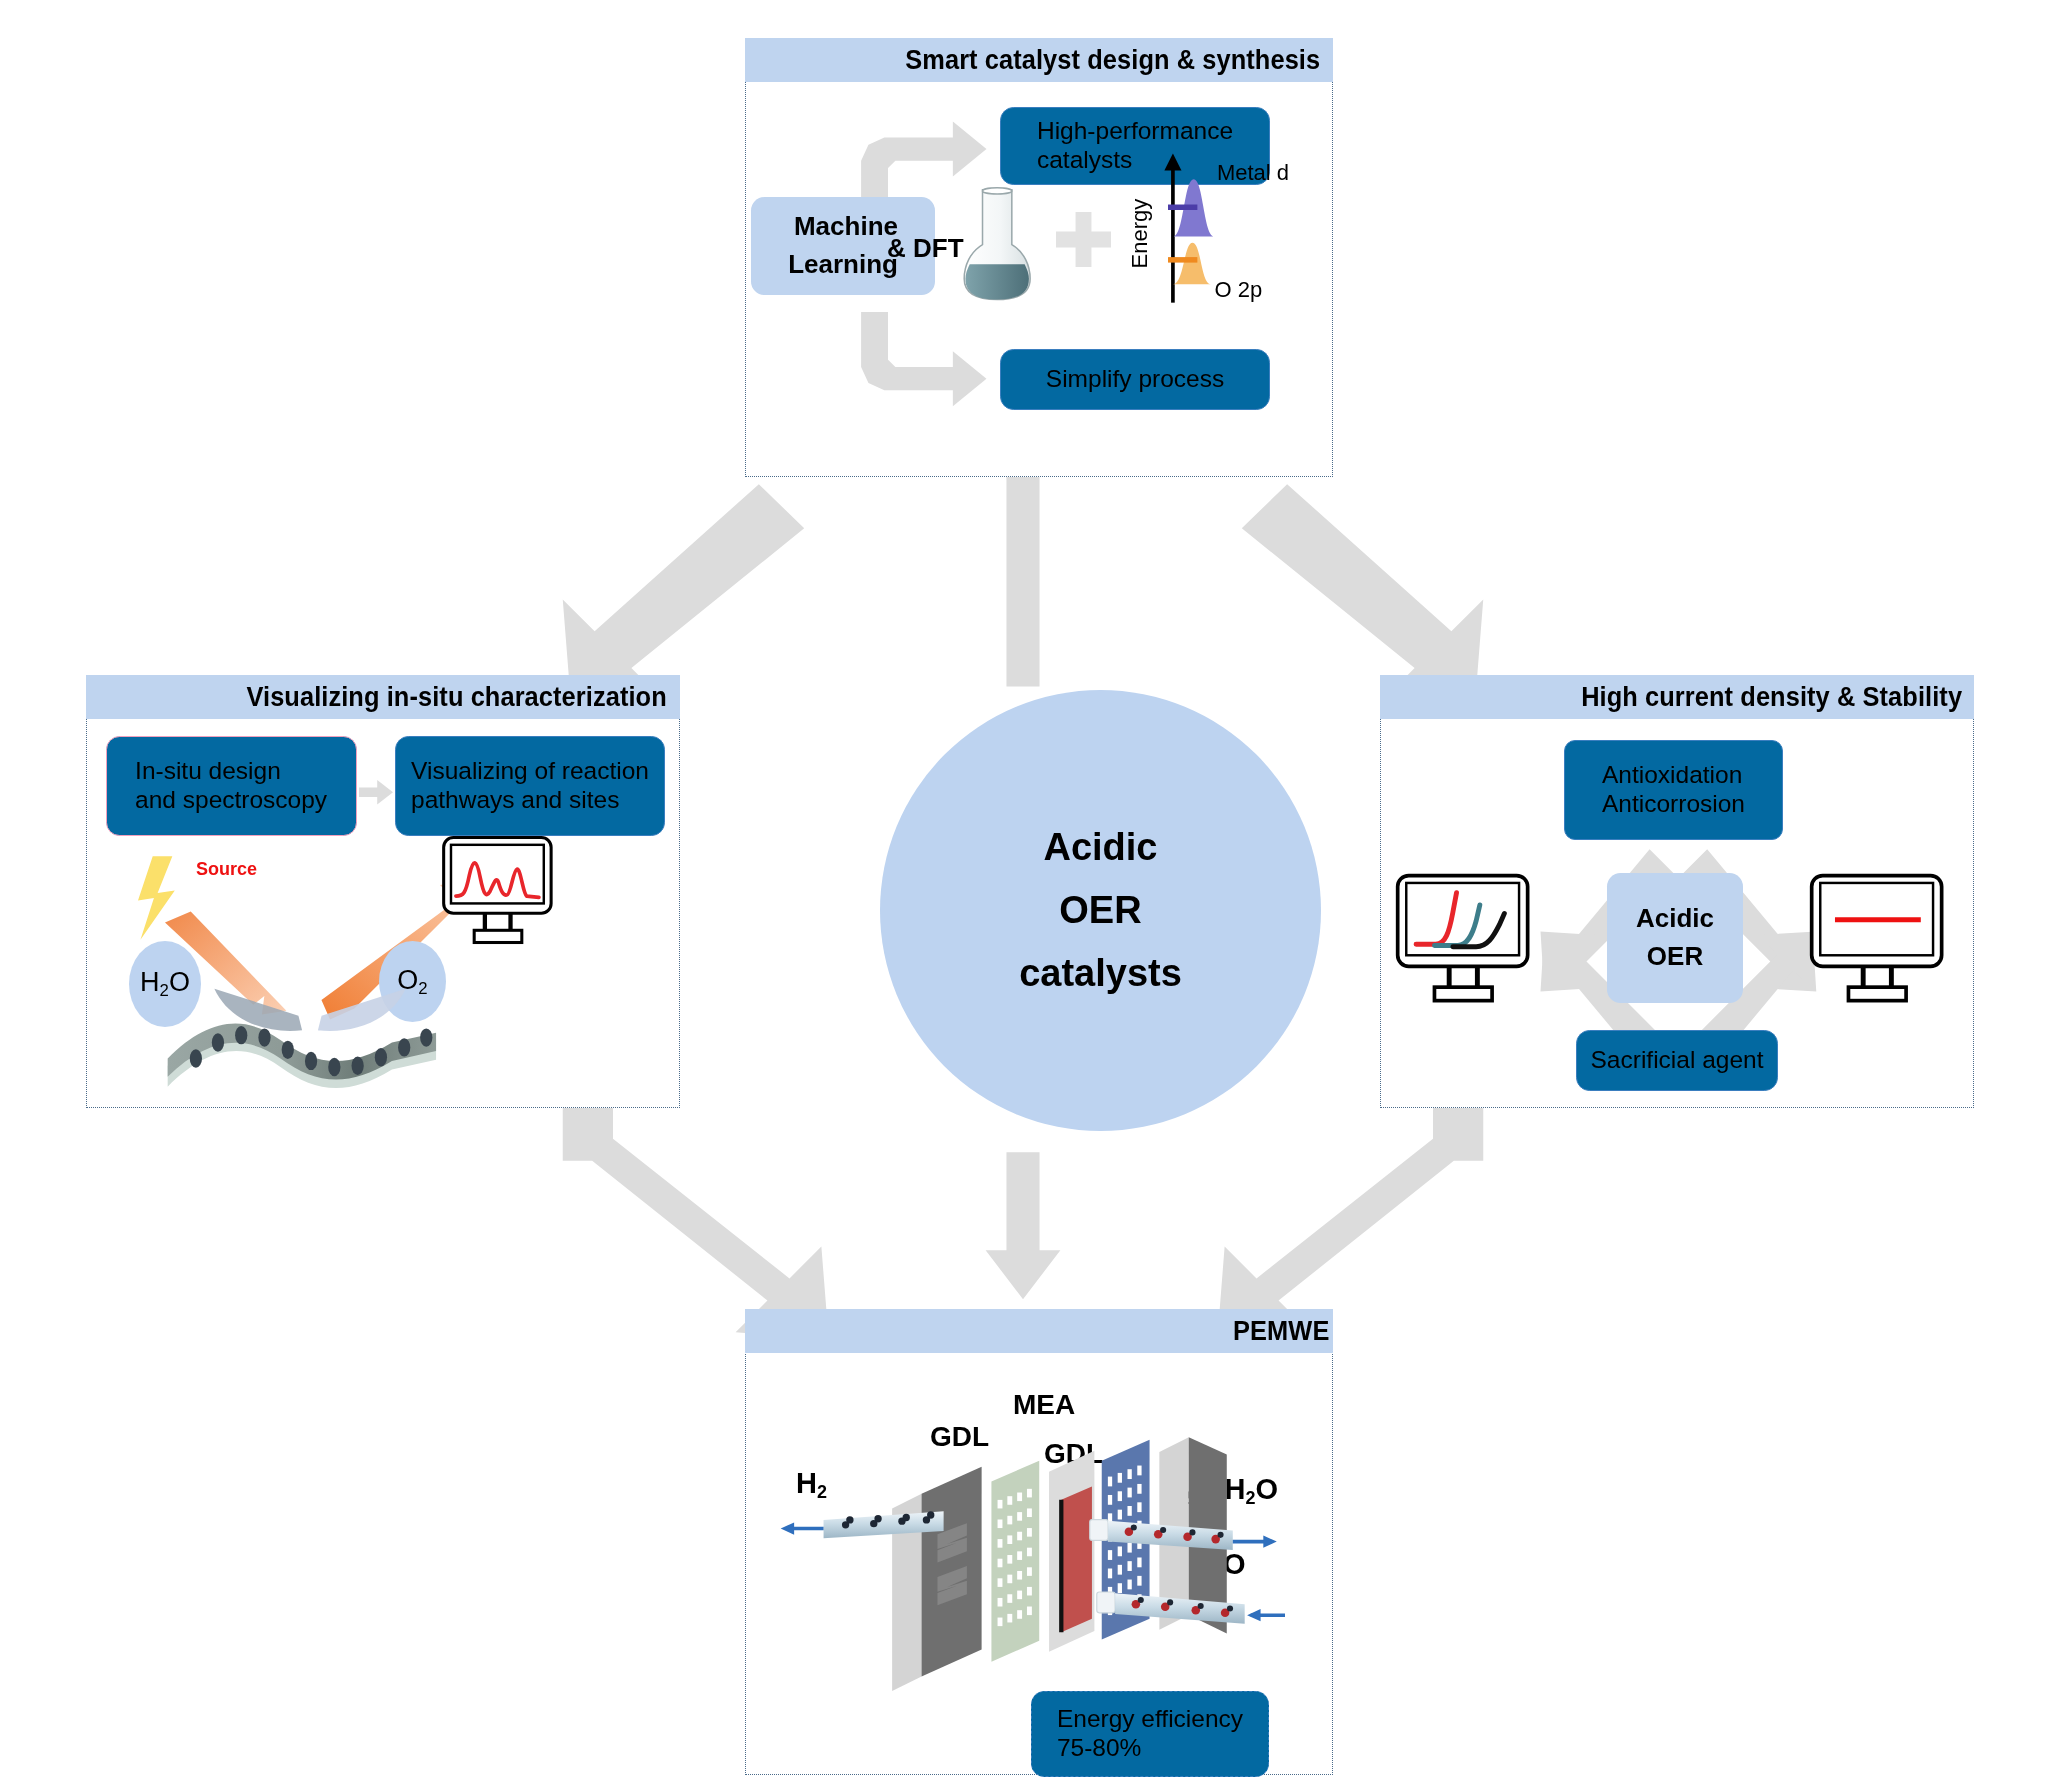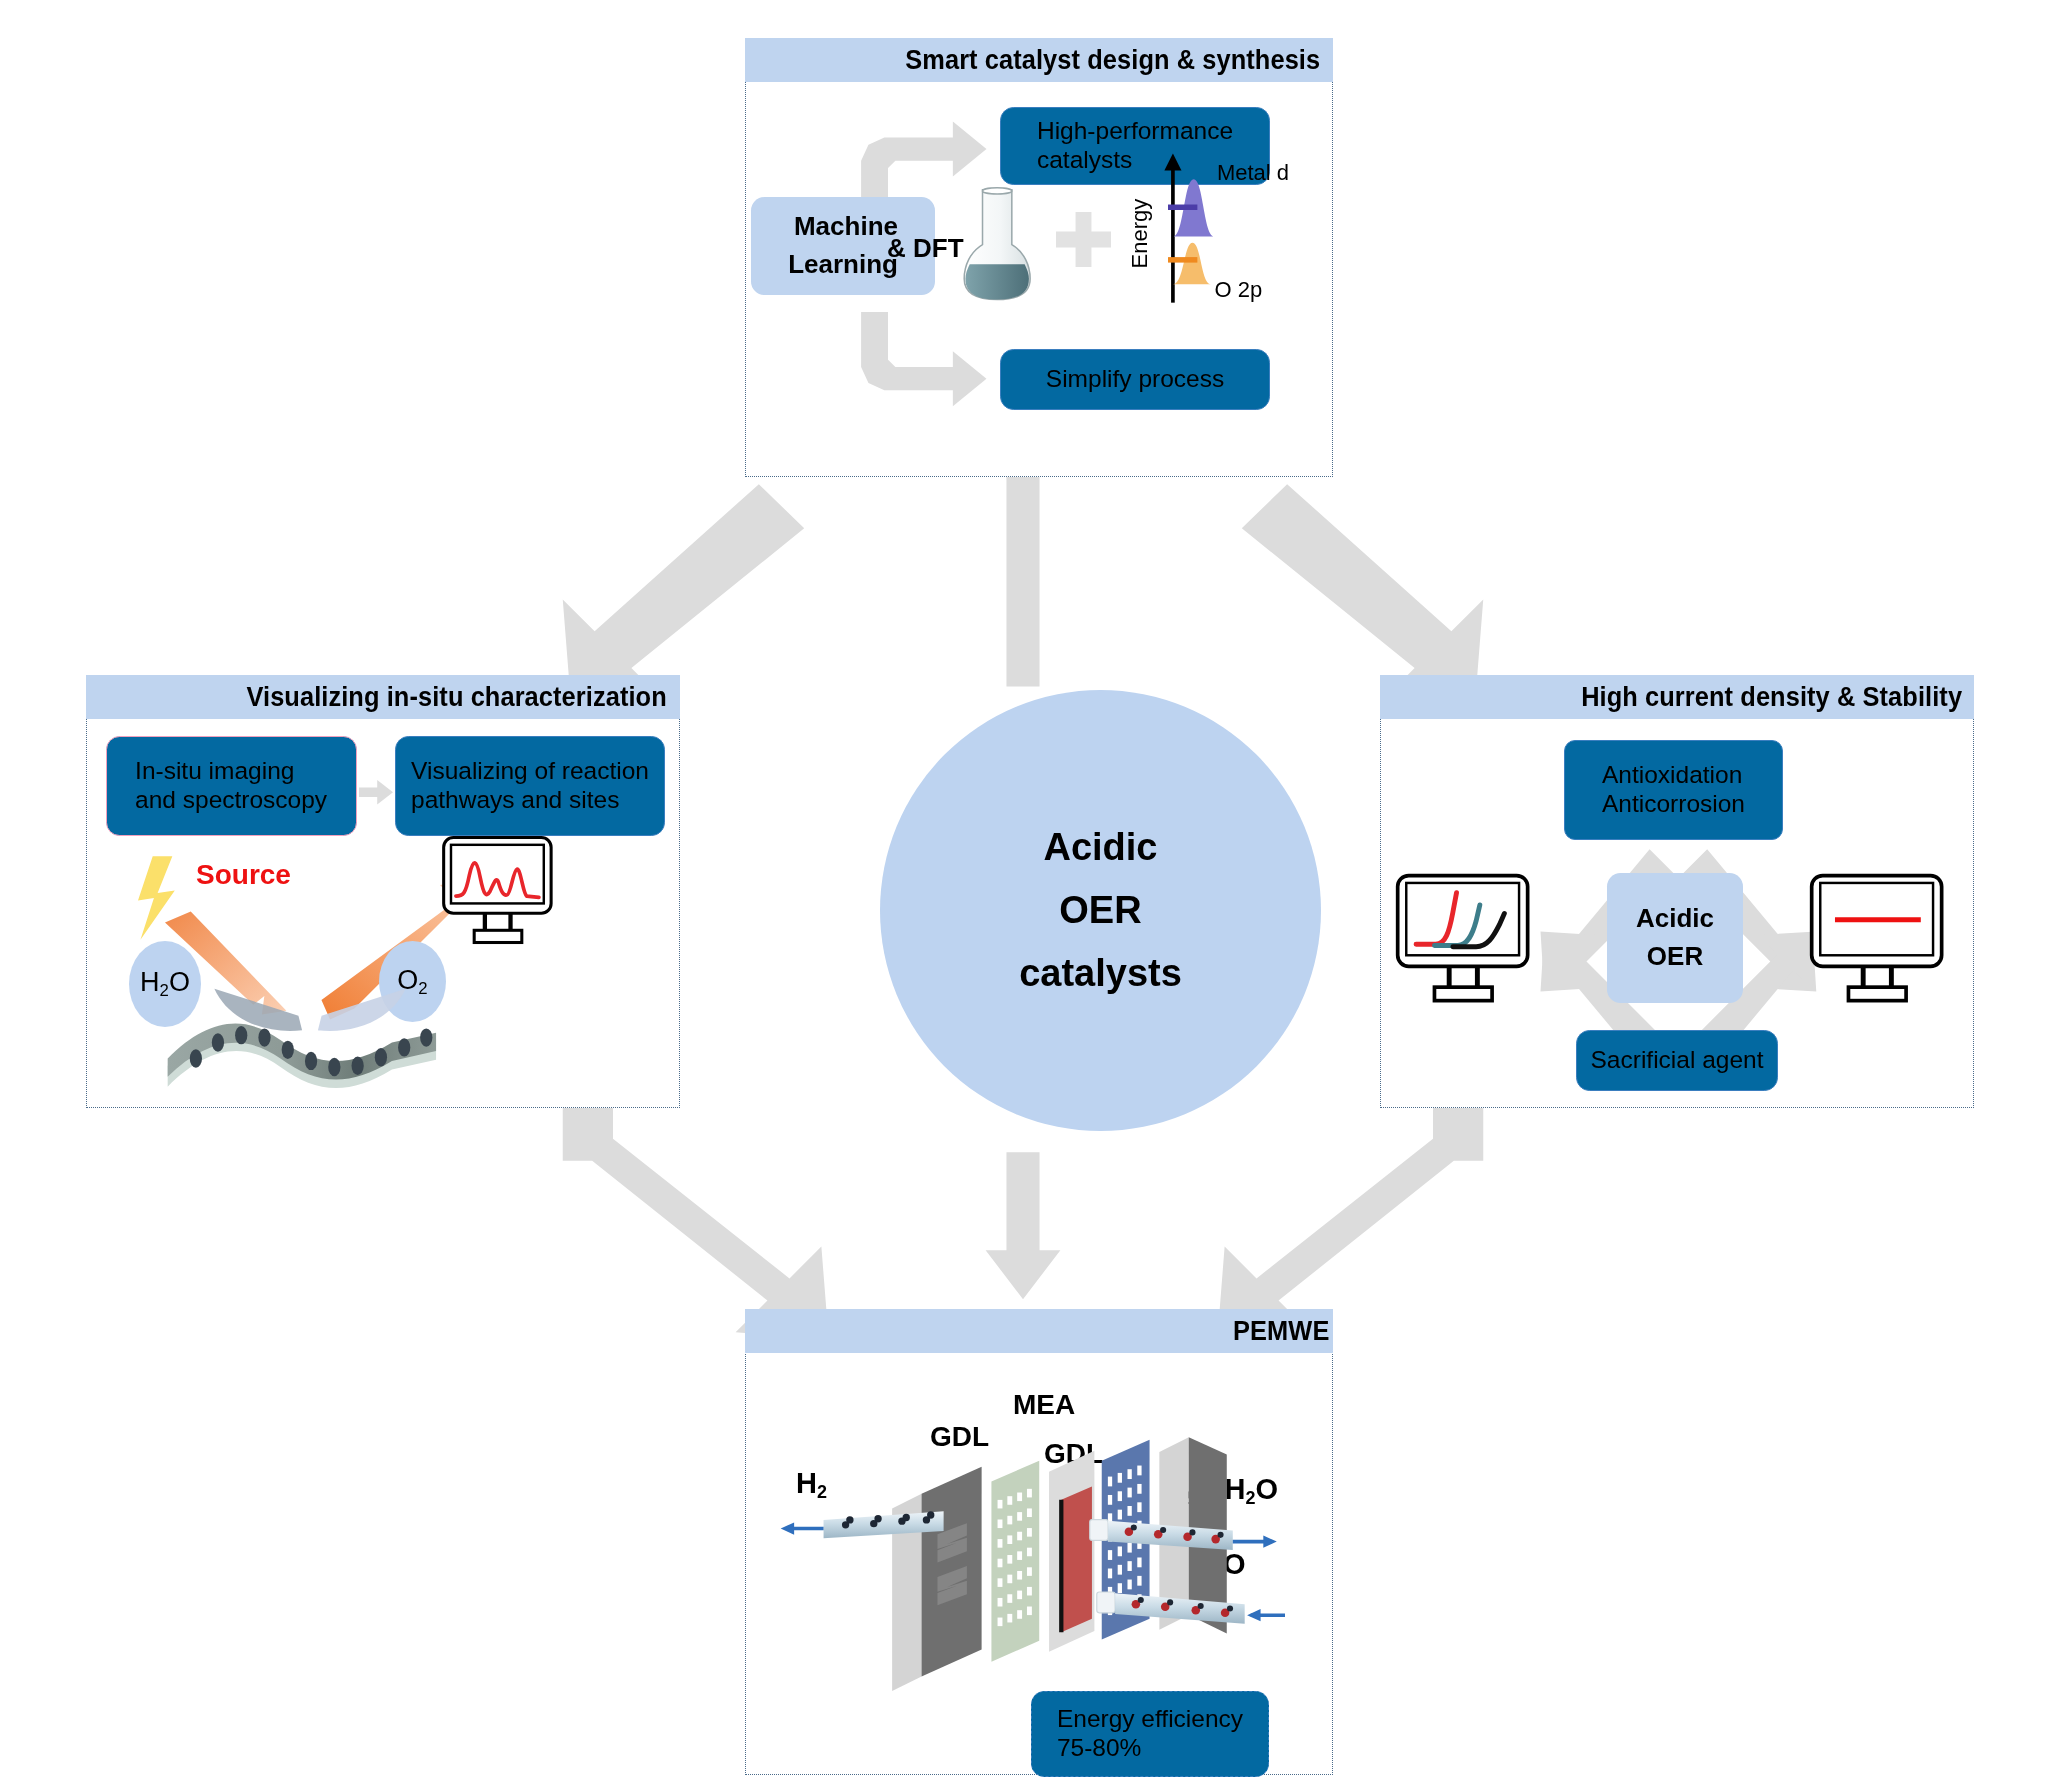--- a/index.html
+++ b/index.html
@@ -148,21 +148,21 @@
 
 <div class="panel" style="left:86px;top:675px;width:594px;height:433px;z-index:2;">
   <div class="panel-border"></div>
   <div class="panel-head">
     <span>Visualizing in-situ characterization</span>
   </div>
   <div class="panel-body">
 
     <div class="rbox pink" style="left:19.6px;top:17px;width:251px;height:100px;">
       <div>
-        <div>In-situ imaging</div>
+        <div>In-situ design</div>
         <div>and spectroscopy</div>
       </div>
     </div>
 
     <svg width="34" height="24.5" style="left:273px;top:61px;" viewBox="0 0 56 40">
       <polygon class="arrowfill" points="0,12 30,12 30,0 56,20 30,40 30,28 0,28"></polygon>
     </svg>
 
     <div class="rbox" style="left:309px;top:17px;width:270px;height:100px;">
       <div>
@@ -174,21 +174,21 @@
     <svg width="184" height="172" style="left:24.5px;top:131px;" viewBox="0 0 300 280">
       <defs>
         <linearGradient id="beamIn" x1="0" y1="0" x2="1" y2="1">
           <stop offset="0%" stop-color="#f1894a"></stop>
             <stop offset="100%" stop-color="#fbd0b4"></stop>
         </linearGradient>
       </defs>
       <polygon fill="#fbe06a" points="68,10 44,82 70,78 48,146 104,66 76,70 100,10"></polygon>
       <polygon fill="url(#beamIn)" points="88,118 130,100 286,262 246,268 250,238 232,252"></polygon>
     </svg>
-    <div class="lbl b" style="left:110px;top:141px;color:#ee1111;font-size:28px;">Source</div>
+    <div class="lbl b" style="left:110px;top:141px;color:#ee1111;font-size:18px;">Source</div>
 
     <svg width="165" height="147" style="left:233px;top:161px;" viewBox="0 0 270 240">
       <defs>
         <linearGradient id="beamOut" x1="0" y1="1" x2="1" y2="0">
           <stop offset="0%" stop-color="#f07d33"></stop>
             <stop offset="100%" stop-color="#fbc9a8"></stop>
         </linearGradient>
       </defs>
       <polygon fill="url(#beamOut)" points="18,228 58,210 232,36 244,6 202,14 214,42 4,196"></polygon>
       <polygon fill="#fbc9a8" points="198,8 250,0 242,52"></polygon>

